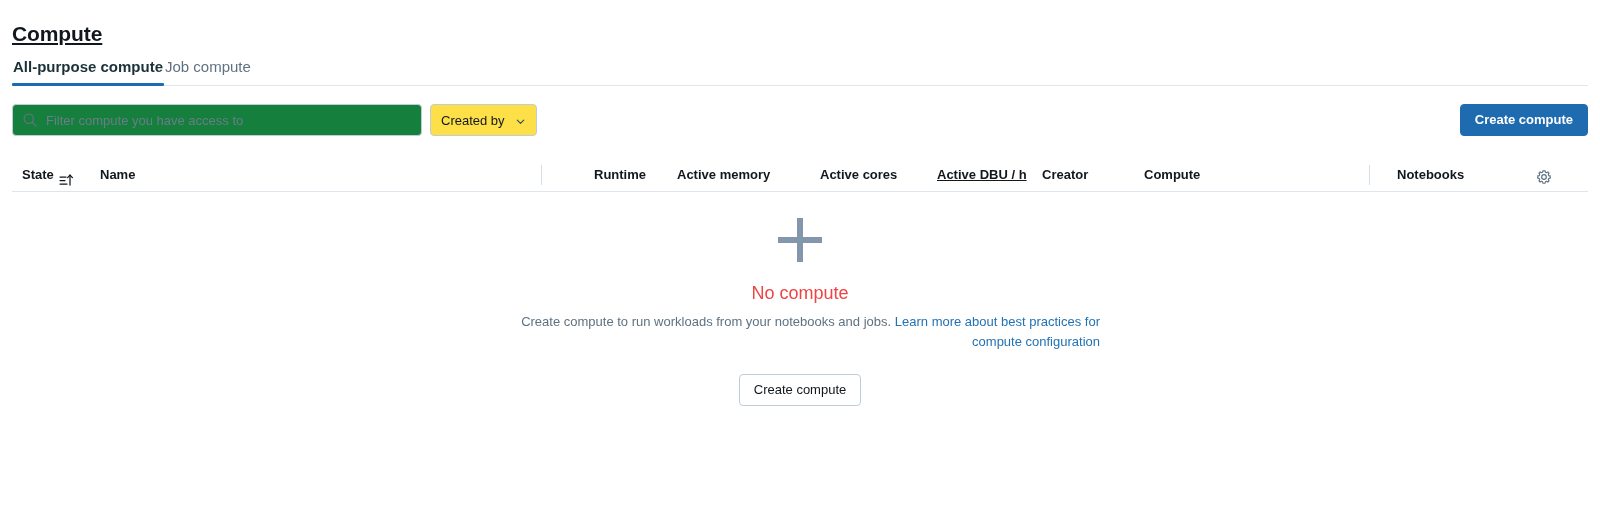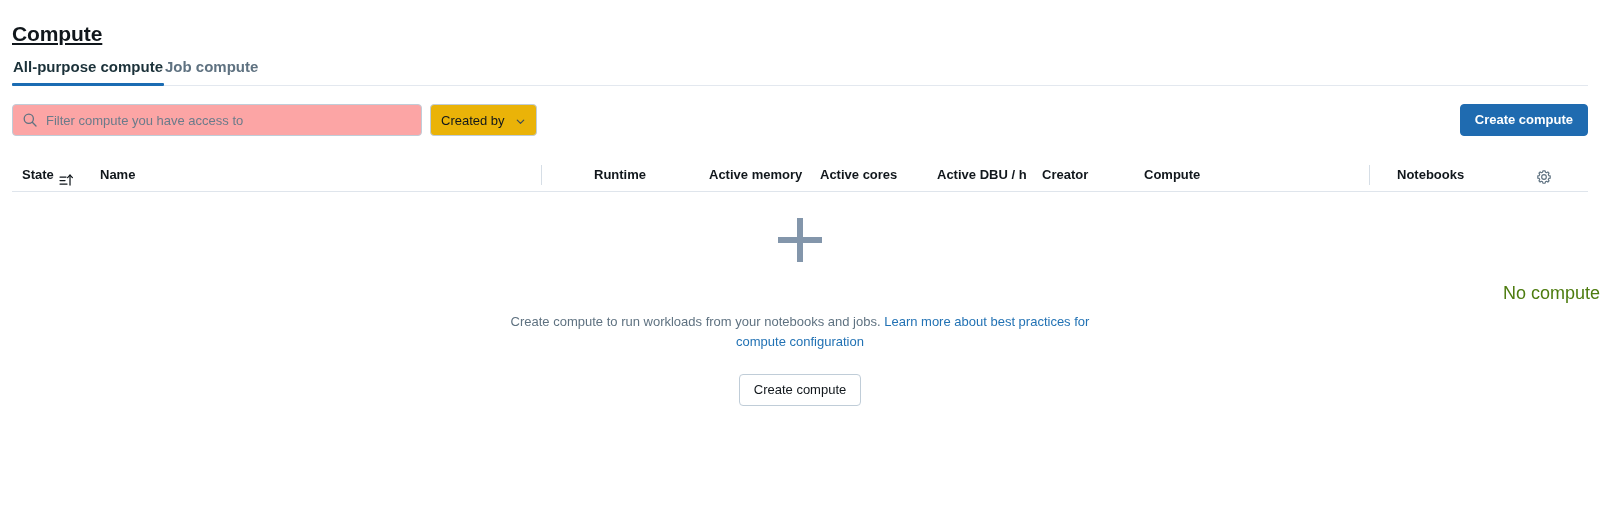--- a/index.html
+++ b/index.html
@@ -65,40 +65,40 @@
     left: 0;
     right: 0;
     bottom: 0;
     height: 3px;
     background: #1b6cb3;
     border-radius: 1px;
   }
   .tab-inactive {
     left: 164px;
     color: #5f7281;
-    font-weight: bold;
+    font-weight: normal;
   }
 
   
   .filter-row {
     position: absolute;
     left: 0;
     top: 104px;
     width: 1600px;
     height: 32px;
   }
   .search-box {
     position: absolute;
     left: 12px;
     top: 0;
     width: 410px;
     height: 32px;
     border: 1px solid #c0cdd8;
     border-radius: 4px;
-    background: #fca5a5;
+    background: #15803d;
     display: flex;
     align-items: center;
     padding: 0 9px;
   }
   .search-box .sicon {
     flex: none;
     width: 16px;
     height: 16px;
     margin-right: 8px;
     display: block;
@@ -117,21 +117,21 @@
   }
   .search-box input::placeholder { color: #6b7b8a; opacity: 1; }
 
   .created-by {
     position: absolute;
     left: 430px;
     top: 0;
     height: 32px;
     border: 1px solid #c0cdd8;
     border-radius: 4px;
-    background: #eab308;
+    background: #fde047;
     display: flex;
     align-items: center;
     padding: 0 10px;
     font-size: 13px;
     color: #11171c;
     cursor: pointer;
   }
   .created-by .cb-label { margin-right: 10px; }
   .chev { width: 11px; height: 11px; display: block; color: #3c4b57; }
 
@@ -175,23 +175,23 @@
     line-height: 30px;
     font-size: 13px;
     font-weight: bold;
     color: #11171c;
     white-space: nowrap;
   }
   .th-state  { left: 22px; display: flex; align-items: center; gap: 5px; cursor: pointer; }
   .sort-icon { width: 14px; height: 14px; display: block; color: #11171c; }
   .th-name      { left: 100px; }
   .th-runtime   { left: 594px; }
-  .th-memory    { left: 677px; margin-left: 32px; }
+  .th-memory    { left: 677px; }
   .th-cores     { left: 820px; }
-  .th-dbu       { left: 937px; }
+  .th-dbu       { left: 937px; text-decoration: underline; }
   .th-source    { left: 1042px; }
   .th-creator   { left: 1144px; }
   .th-notebooks { left: 1397px; text-align: right; }
 
   .vdiv {
     position: absolute;
     top: 5px;
     width: 1px;
     height: 20px;
     background: #d6dee6;
@@ -223,31 +223,31 @@
   }
   .plus-icon {
     width: 52px;
     height: 52px;
     margin: 0 auto 16px auto;
     color: #8396ab;
     display: block;
   }
   .empty-title {
     font-size: 18px;
-    color: #4d7c0f;
+    color: #ef4444;
     line-height: 22px;
     margin-bottom: 8px;
-    text-align: right;
   }
   .empty-desc {
     font-size: 13px;
     color: #5f7281;
     line-height: 20px;
     width: 600px;
     margin: 0 auto;
+    text-align: right;
   }
   .empty-desc a {
     color: #2272b4;
     text-decoration: none;
     cursor: pointer;
   }
   .btn-secondary {
     margin-top: 22px;
     height: 32px;
     background: #ffffff;

